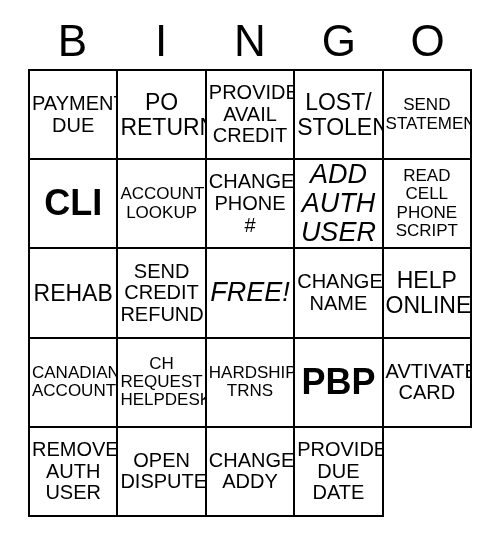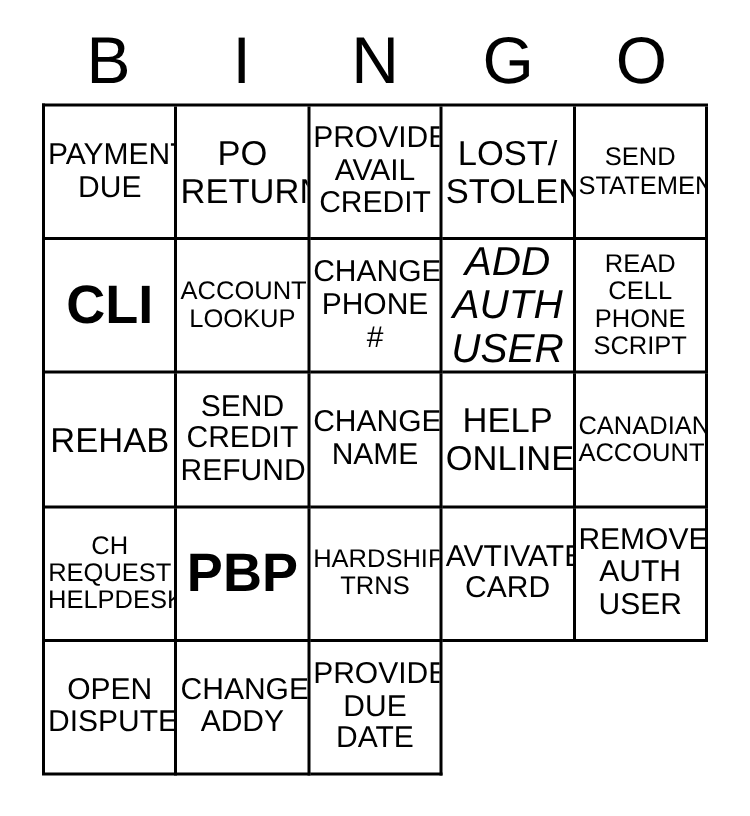--- a/index.html
+++ b/index.html
@@ -145,43 +145,46 @@
 SCRIPT</span>
       </div>
       <div class="cell sz-lg">
         <span class="cell-text">REHAB</span>
       </div>
       <div class="cell sz-md">
         <span class="cell-text">SEND
 CREDIT
 REFUND</span>
       </div>
+      <div class="cell sz-xl">
+        <span class="cell-text">FREE!</span>
+      </div>
       <div class="cell sz-md">
         <span class="cell-text">CHANGE
 NAME</span>
       </div>
       <div class="cell sz-lg">
         <span class="cell-text">HELP
 ONLINE</span>
       </div>
       <div class="cell sz-sm">
         <span class="cell-text">CANADIAN
 ACCOUNT</span>
       </div>
       <div class="cell sz-sm">
         <span class="cell-text">CH
 REQUEST
 HELPDESK</span>
       </div>
+      <div class="cell sz-sm">
+        <span class="cell-text">HARDSHIP
+TRNS</span>
+      </div>
       <div class="cell sz-xxl">
         <span class="cell-text">PBP</span>
-      </div>
-      <div class="cell sz-sm">
-        <span class="cell-text">HARDSHIP
-TRNS</span>
       </div>
       <div class="cell sz-md">
         <span class="cell-text">AVTIVATE
 CARD</span>
       </div>
       <div class="cell sz-md">
         <span class="cell-text">REMOVE
 AUTH
 USER</span>
       </div>

